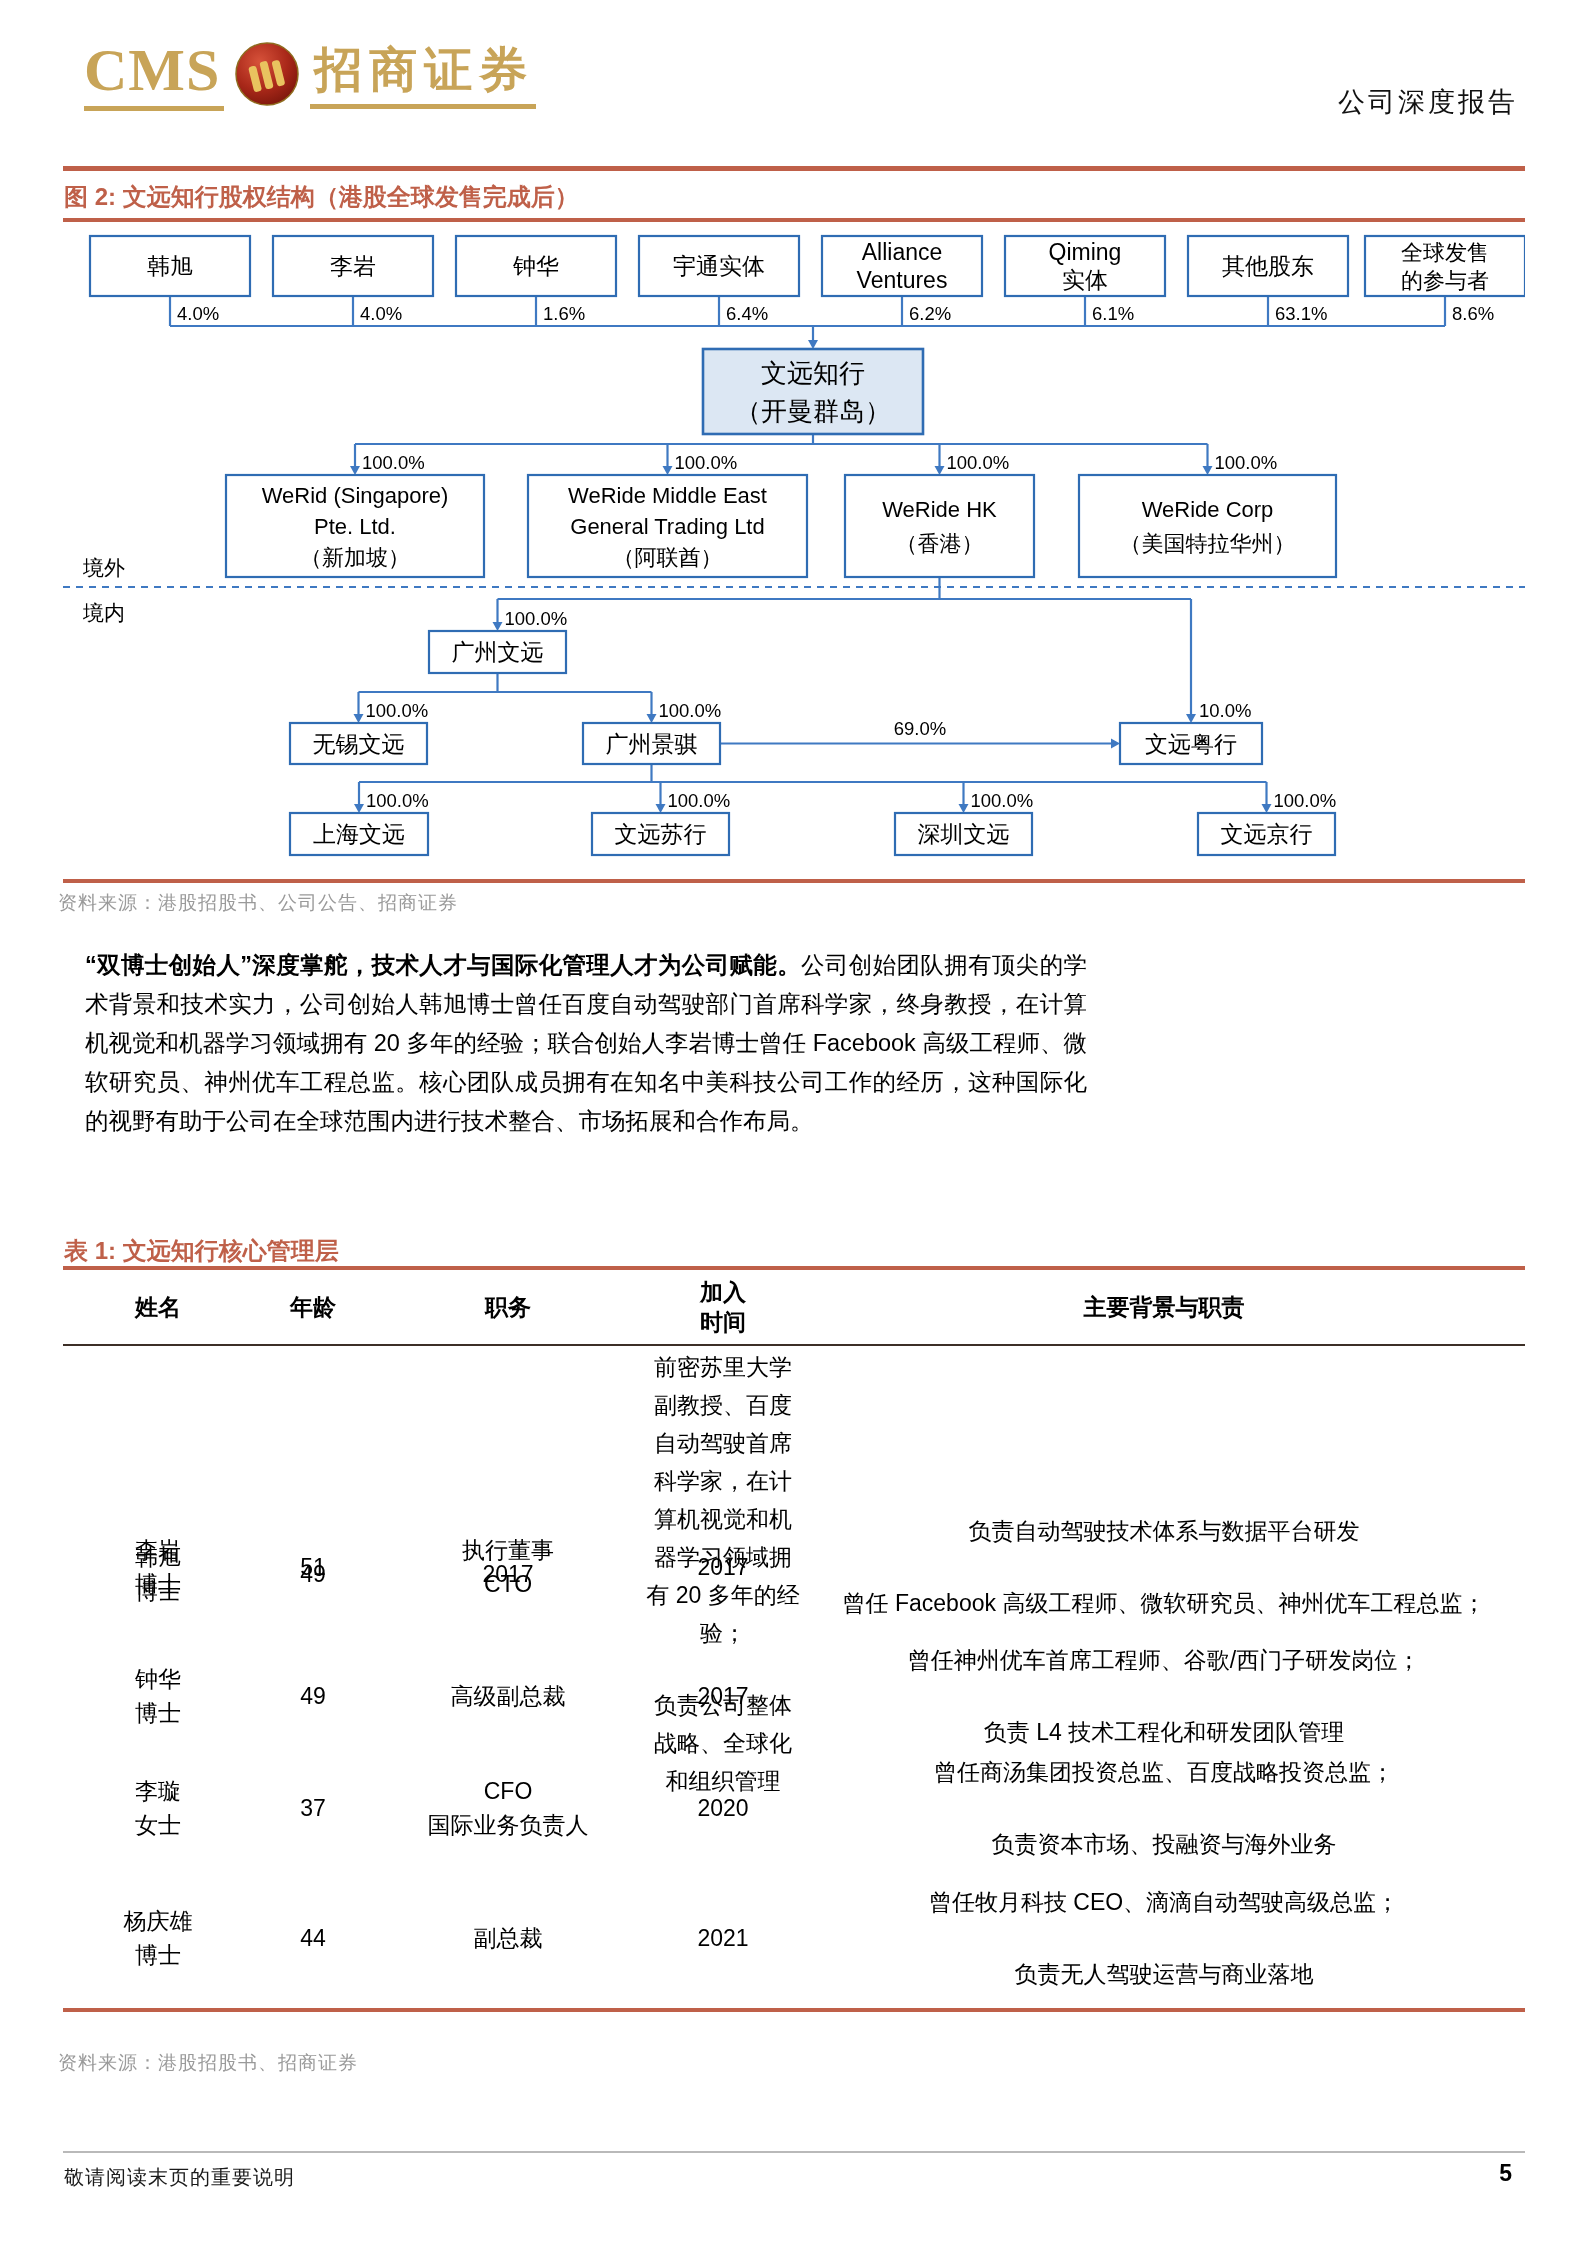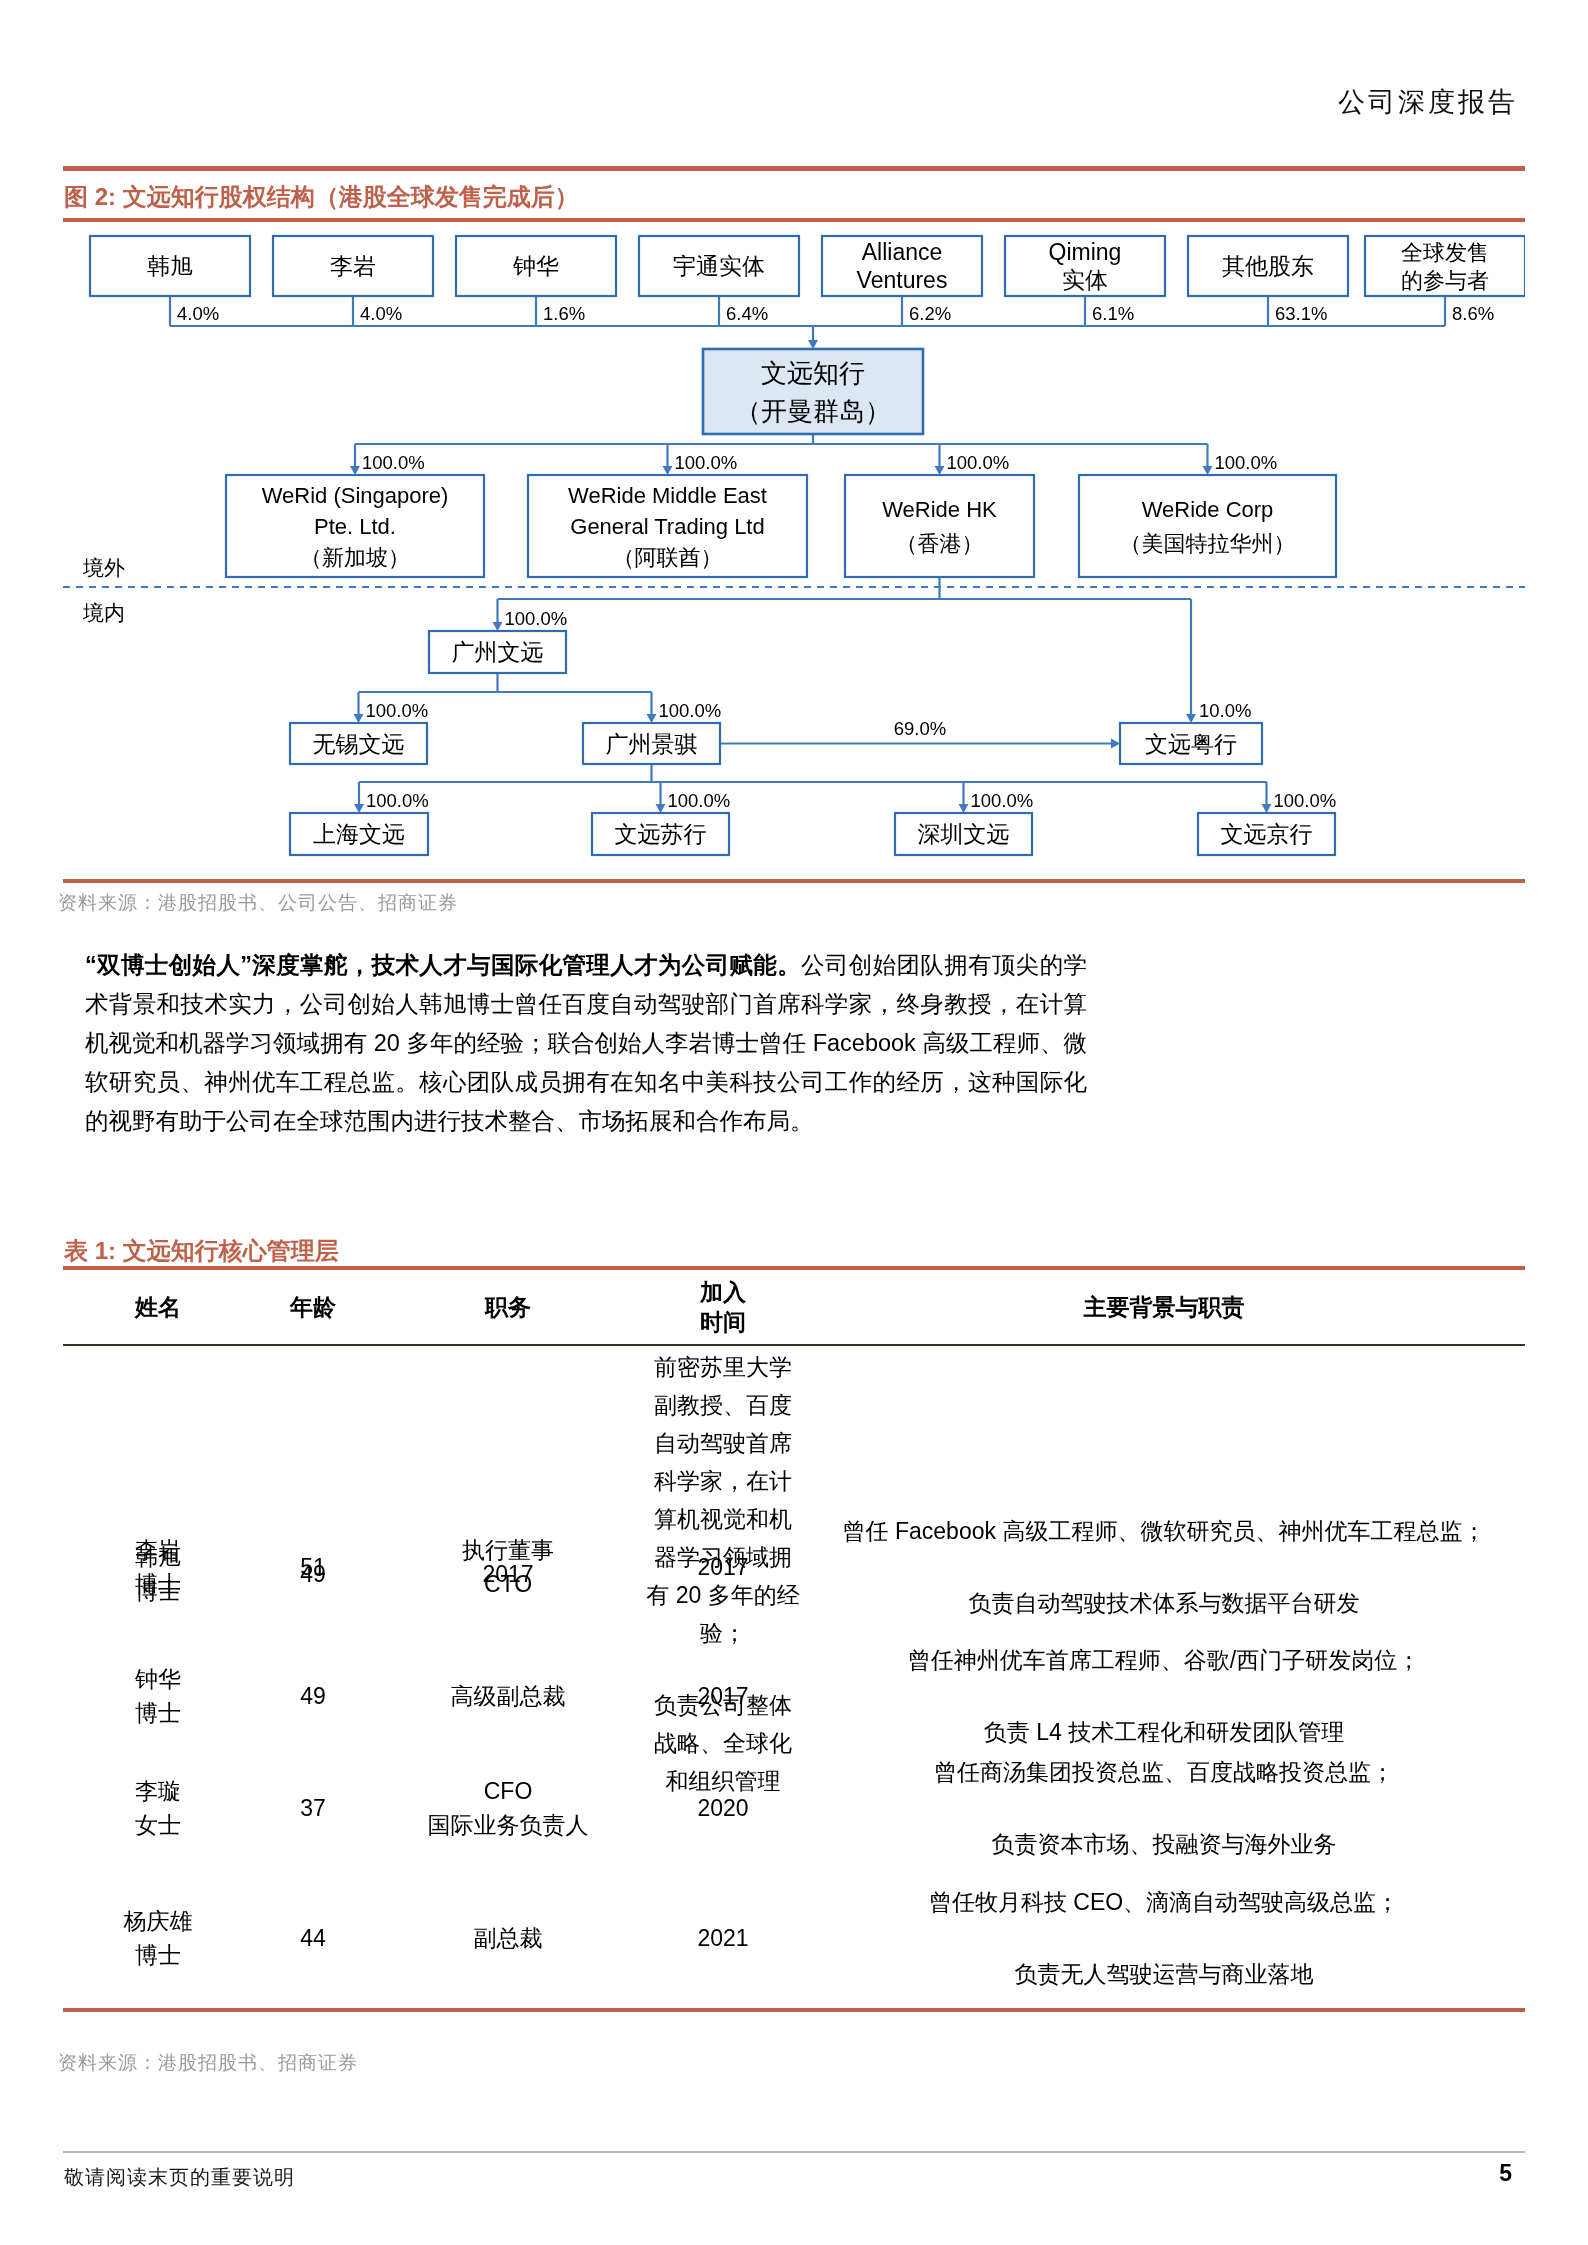--- a/index.html
+++ b/index.html
@@ -60,20 +60,41 @@
   .footer-note { position:absolute; left:64px; top:2164px; font-size:20px; color:#1a1a1a; letter-spacing:1px; }
   .page-number { position:absolute; right:76px; top:2160px; font-size:23px; font-weight:bold; color:#000; }
   
   #orgchart text { font-family:"Liberation Sans","DejaVu Sans",sans-serif; fill:#000; }
 </style>
 </head>
 <body>
 
 <div class="page">
 
+  <div class="logo">
+    <span class="logo-cms">CMS</span>
+    <span class="logo-badge">
+      <svg width="66" height="66" viewBox="0 0 66 66">
+        <defs>
+          <radialGradient id="badgeGrad" cx="38%" cy="30%" r="75%">
+            <stop offset="0%" stop-color="#d7523a"></stop>
+            <stop offset="60%" stop-color="#a92819"></stop>
+            <stop offset="100%" stop-color="#7c170c"></stop>
+          </radialGradient>
+        </defs>
+        <circle cx="33" cy="33" r="31" fill="url(#badgeGrad)" stroke="#8f6b1e" stroke-width="1.5"></circle>
+        <g fill="#e9c35f" transform="rotate(-14 33 36)">
+          <rect x="17" y="22" width="8" height="26" rx="3"></rect>
+          <rect x="29" y="20" width="8" height="28" rx="3"></rect>
+          <rect x="41" y="22" width="8" height="26" rx="3"></rect>
+        </g>
+      </svg>
+    </span>
+    <span class="logo-cn">招商证券</span>
+  </div>
   <div class="report-type">公司深度报告</div>
   <div class="rule" id="rule-header"></div>
 
   <div class="caption" id="fig-caption">图 2: 文远知行股权结构（港股全球发售完成后）</div>
   <div class="rule" id="rule-fig-top"></div>
   <svg id="orgchart" width="1462" height="652" viewBox="0 0 1462 652">
       <line x1="107" y1="68" x2="107" y2="98" stroke="#3f79c2" stroke-width="2.2"></line>
       <text x="114" y="92" font-size="18.5" text-anchor="start">4.0%</text>
       <line x1="290" y1="68" x2="290" y2="98" stroke="#3f79c2" stroke-width="2.2"></line>
       <text x="297" y="92" font-size="18.5" text-anchor="start">4.0%</text>
@@ -272,22 +293,22 @@
           <div>李岩</div>
           <div>博士</div>
         </div>
         <div class="">51</div>
         <div class="cell-lines">
           <div>执行董事</div>
           <div>CTO</div>
         </div>
         <div class="">2017</div>
         <div class="bg-cell">
+          <p>负责自动驾驶技术体系与数据平台研发</p>
           <p>曾任 Facebook 高级工程师、微软研究员、神州优车工程总监；</p>
-          <p>负责自动驾驶技术体系与数据平台研发</p>
         </div>
       </div>
       <div class="tbl-row tbl-grid" style="height: 106px;">
         <div class="cell-lines">
           <div>钟华</div>
           <div>博士</div>
         </div>
         <div class="">49</div>
         <div class="cell-lines">
           <div>高级副总裁</div>

